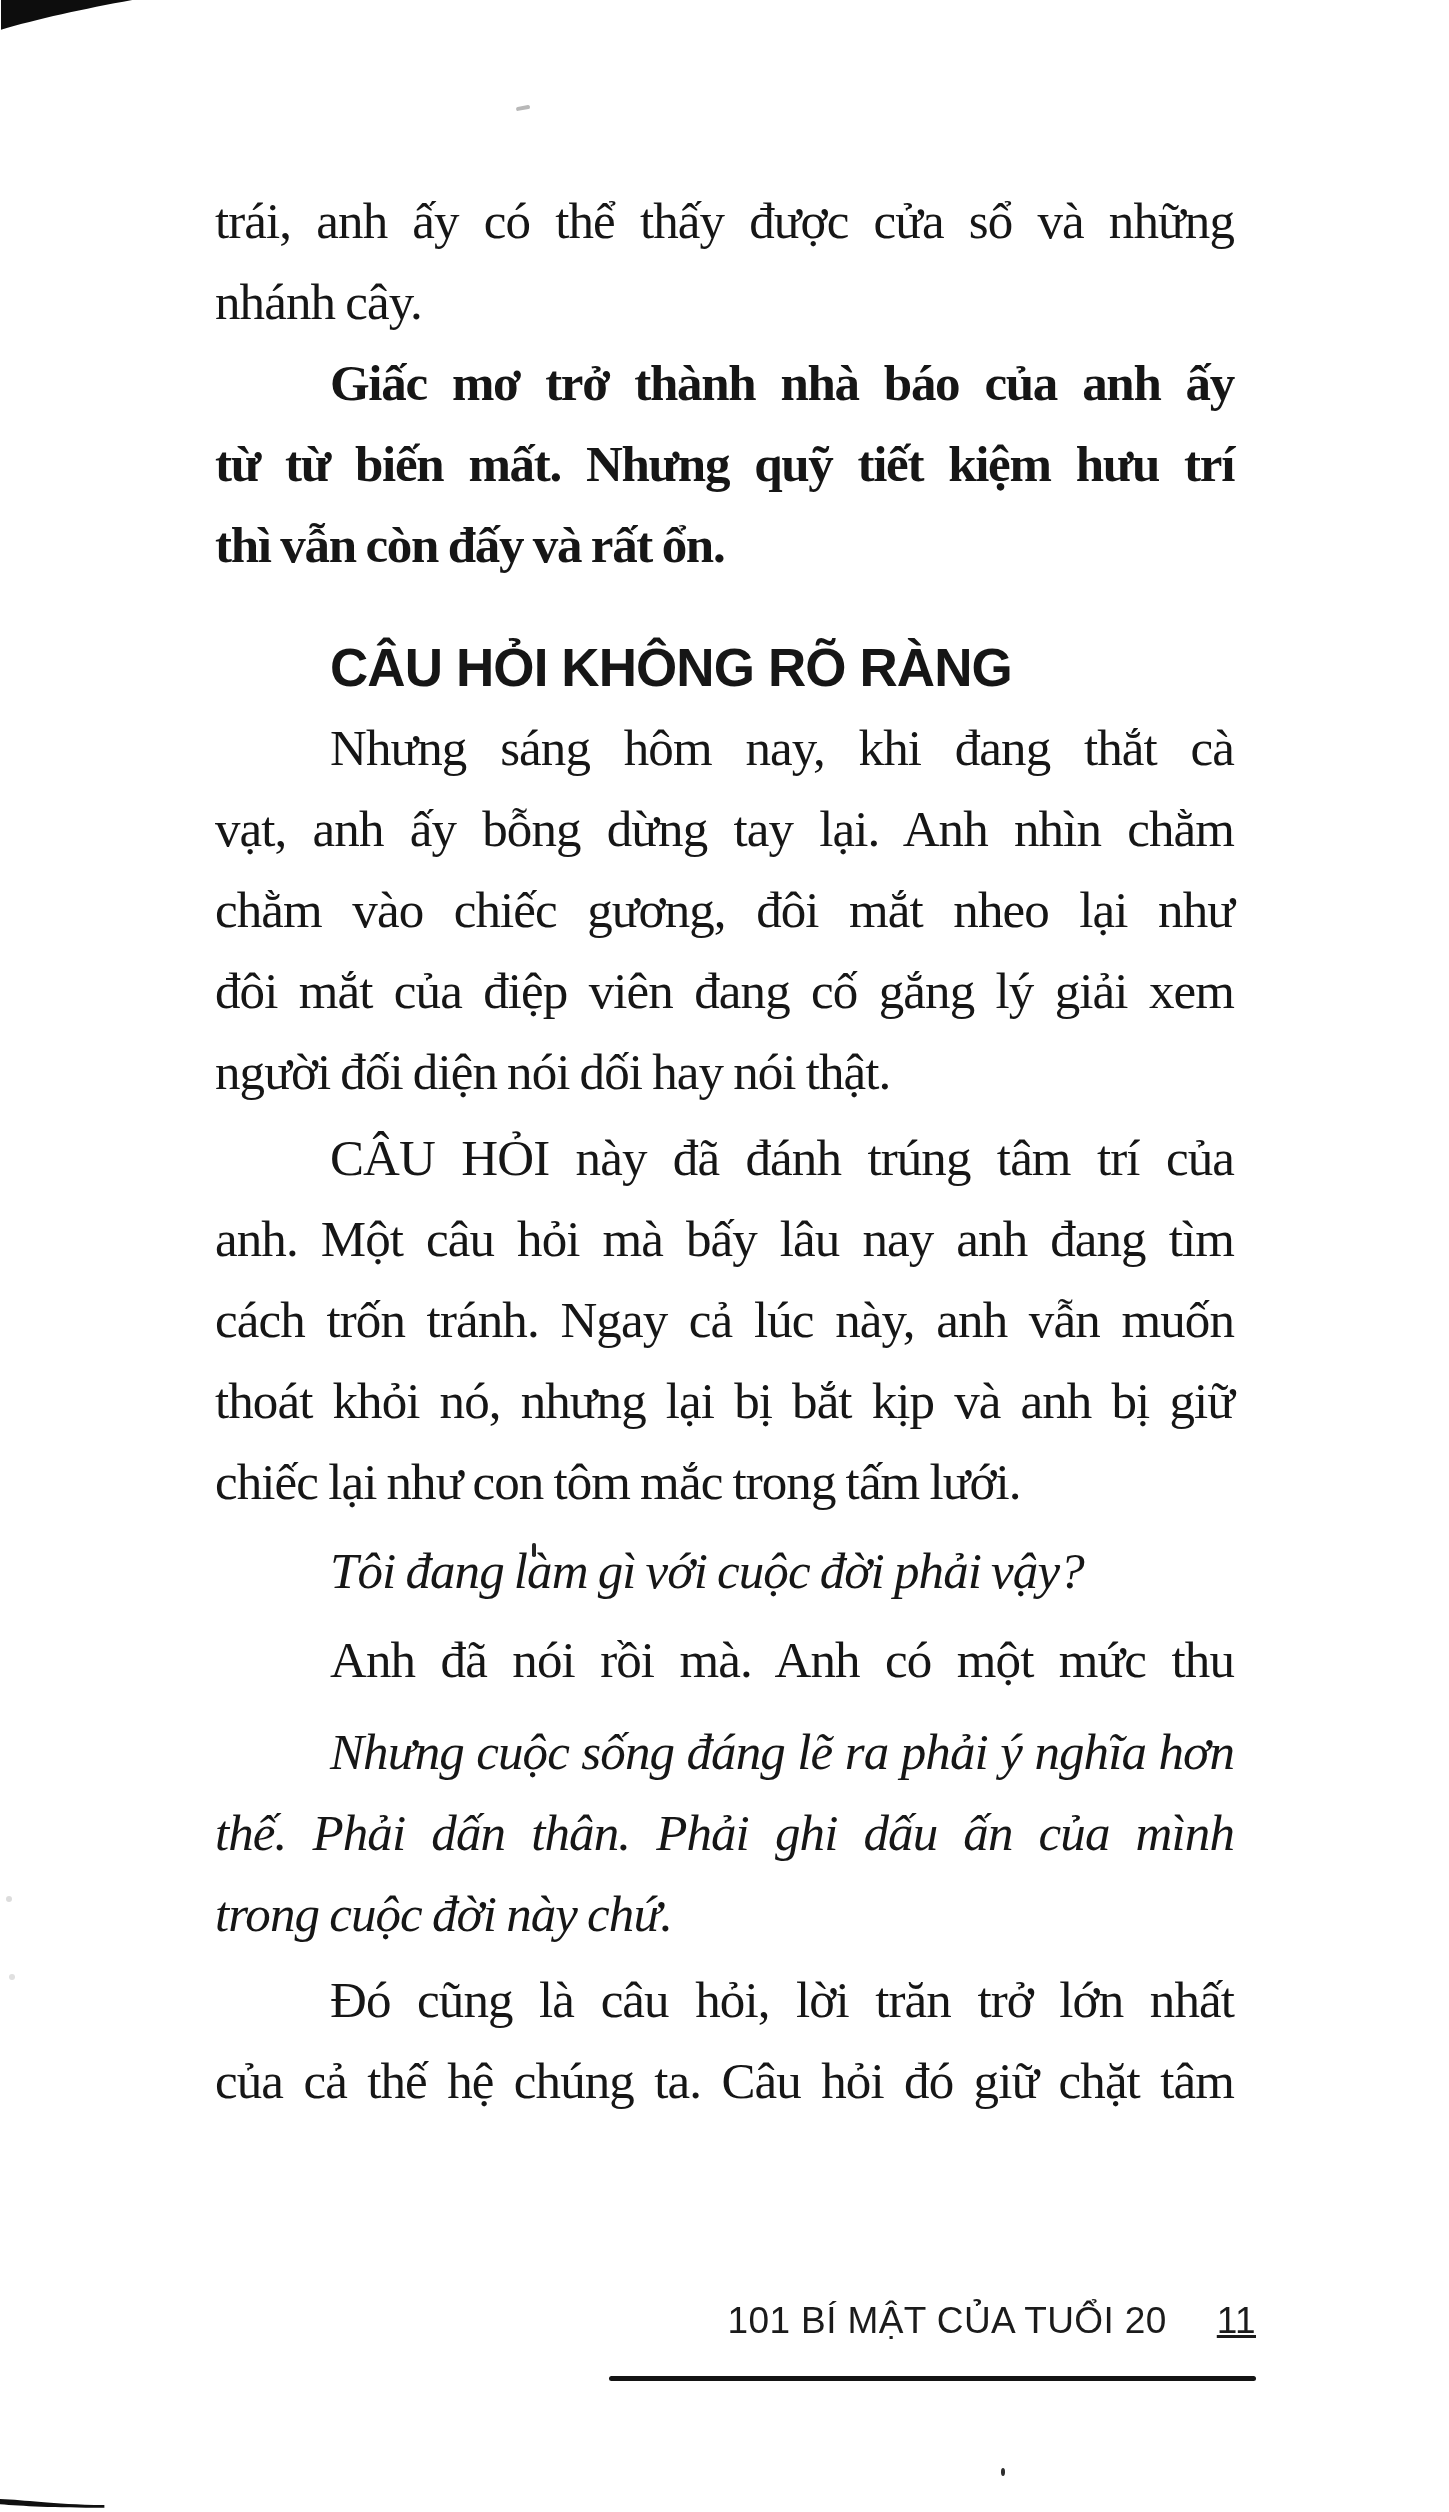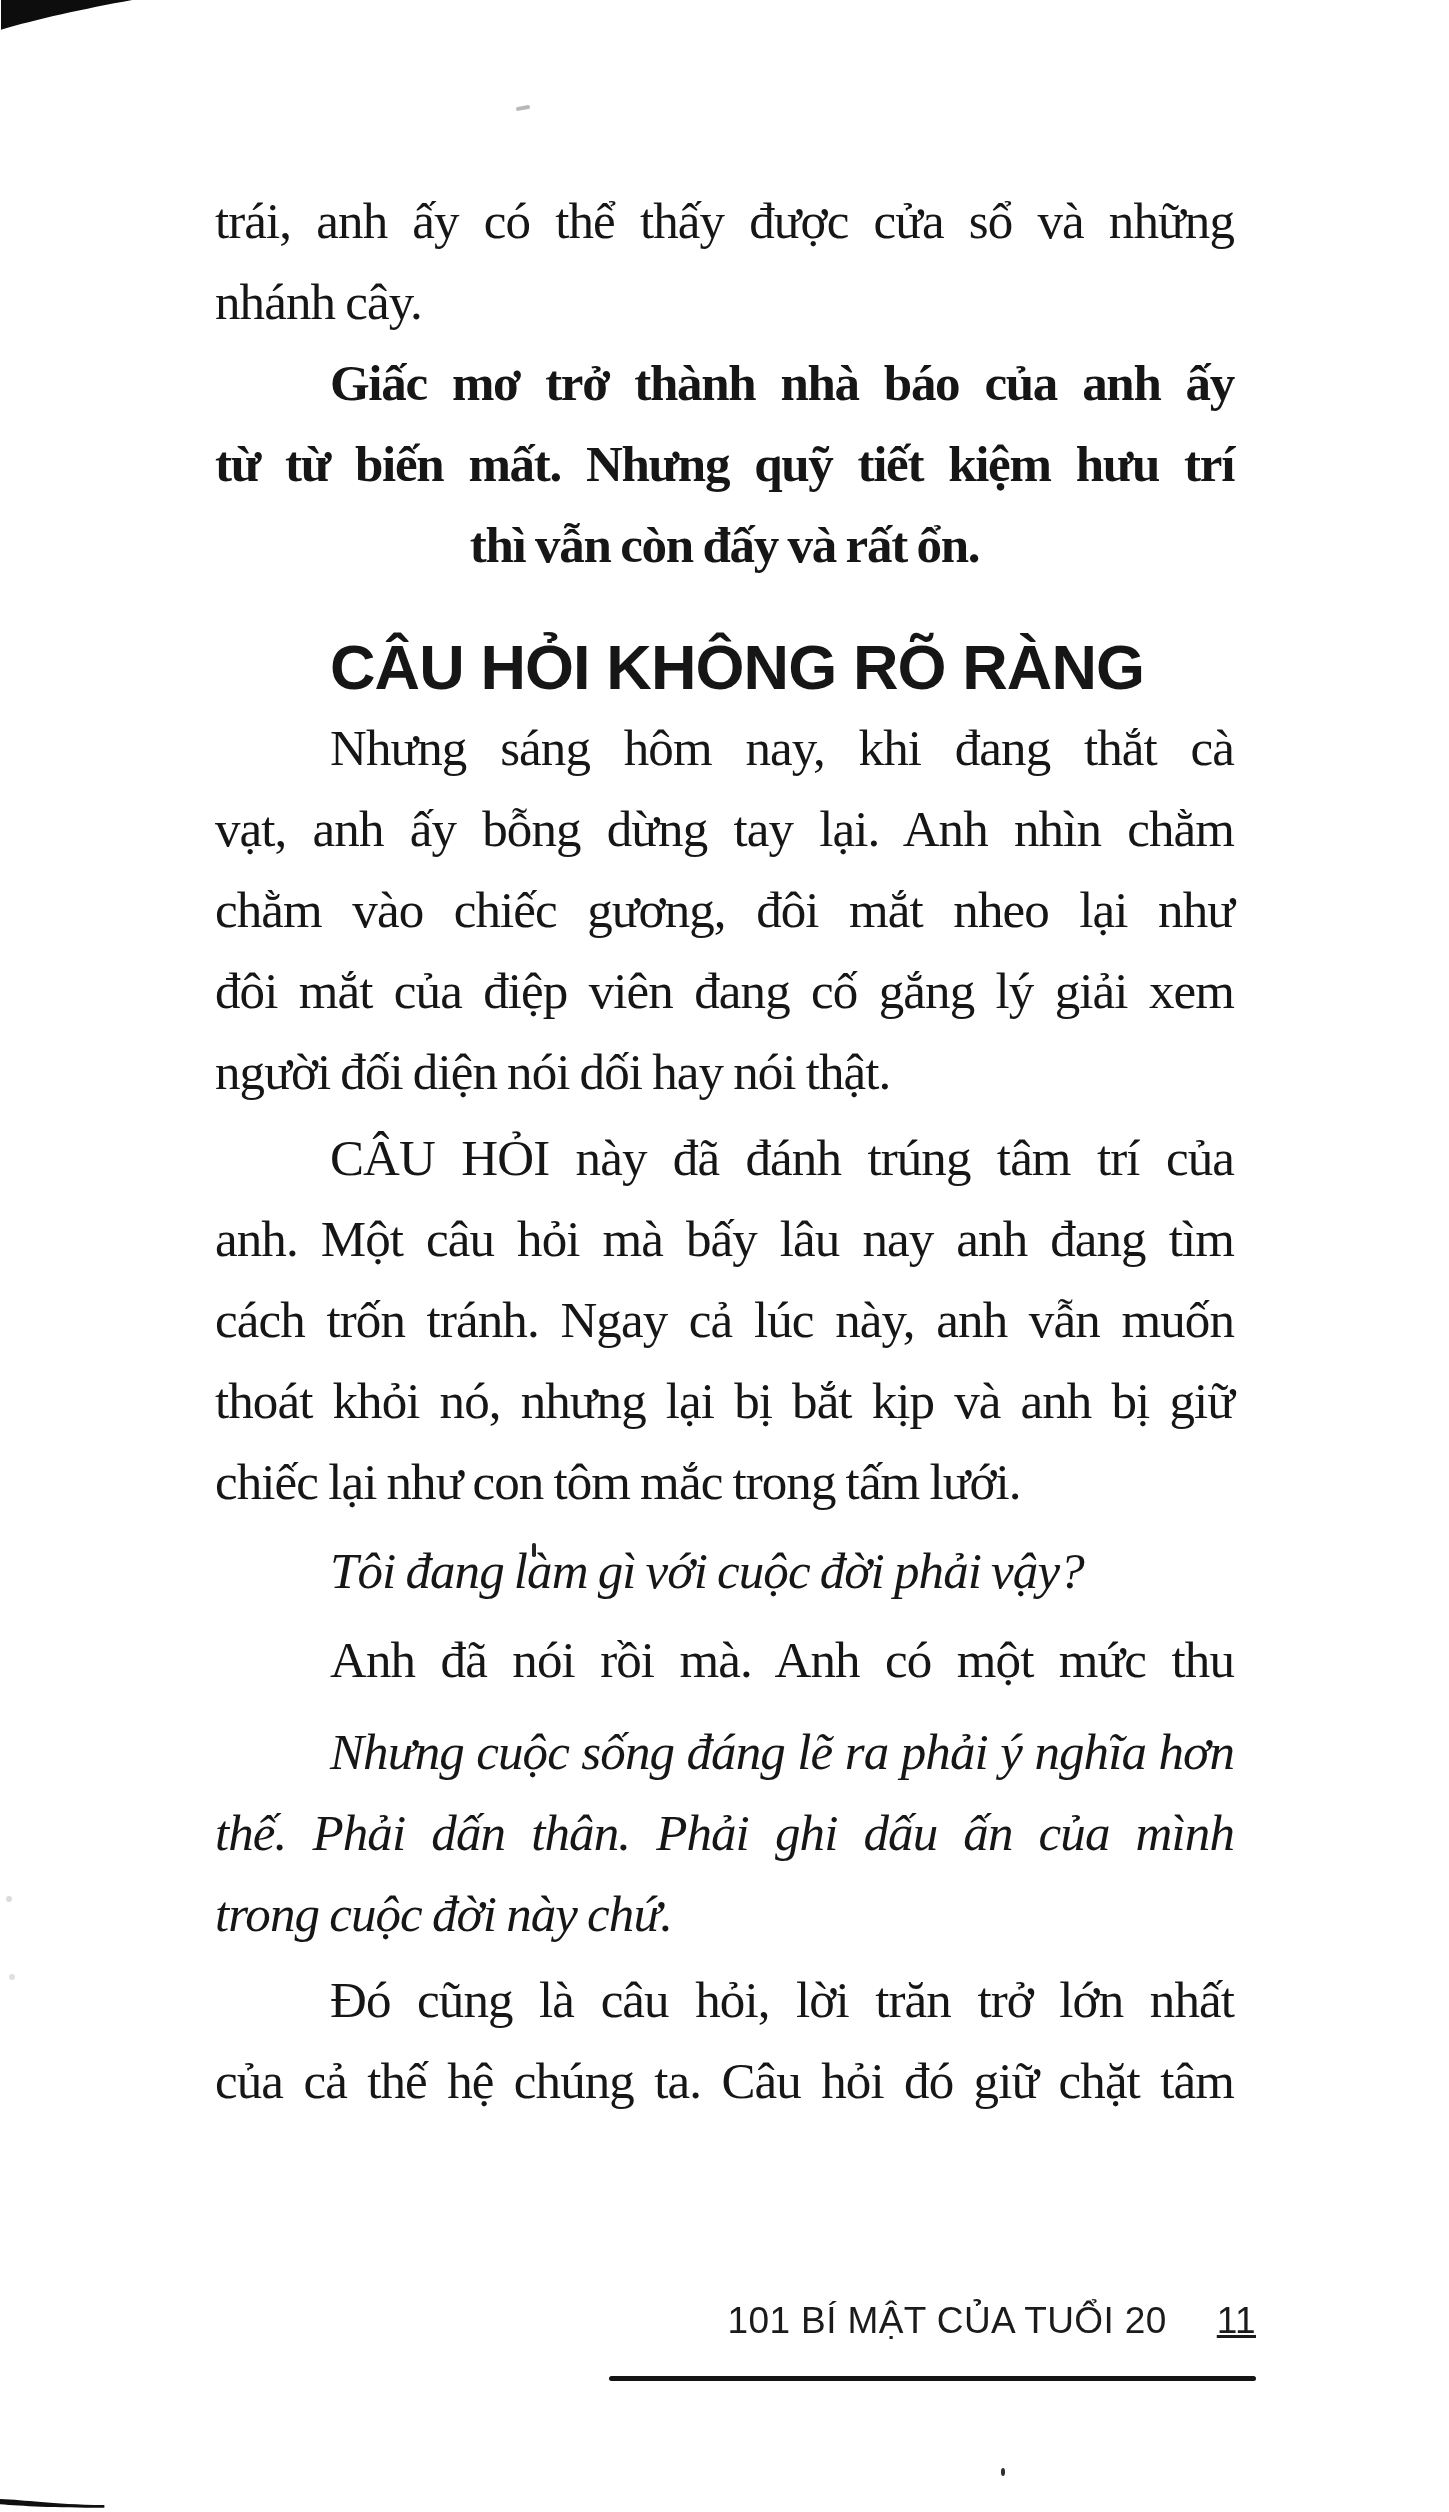--- a/index.html
+++ b/index.html
@@ -23,26 +23,26 @@
     width: 1019px;
     font-size: 51px;
     line-height: 81px;
     letter-spacing: -0.9px;
     word-spacing: -1.8px;
     color: #161616;
   }
   .line { white-space: normal; }
   .line.j  { text-align: justify; text-align-last: justify; text-justify: inter-word; }
   .line.ind { text-indent: 115px; font-family: Liberation Serif, serif; }
-  .line.b  { font-weight: 700; letter-spacing: -1.3px; text-align: center; }
+  .line.b  { font-weight: 700; letter-spacing: -1.3px; }
   .line.i  { font-style: italic; }
   .line.h  {
     font-family: "Liberation Sans", "DejaVu Sans", sans-serif;
     font-weight: 700;
-    font-size: 63px;
+    font-size: 53px;
     letter-spacing: -0.9px;
     word-spacing: 0;
     text-indent: 115px;
   }
   .gap-h { margin-top: 41px; }
   .gap-s { margin-top: 5.3px; }
   .gap-m { margin-top: 8px; }
   .gap-l { margin-top: 10.6px; }
 
   

